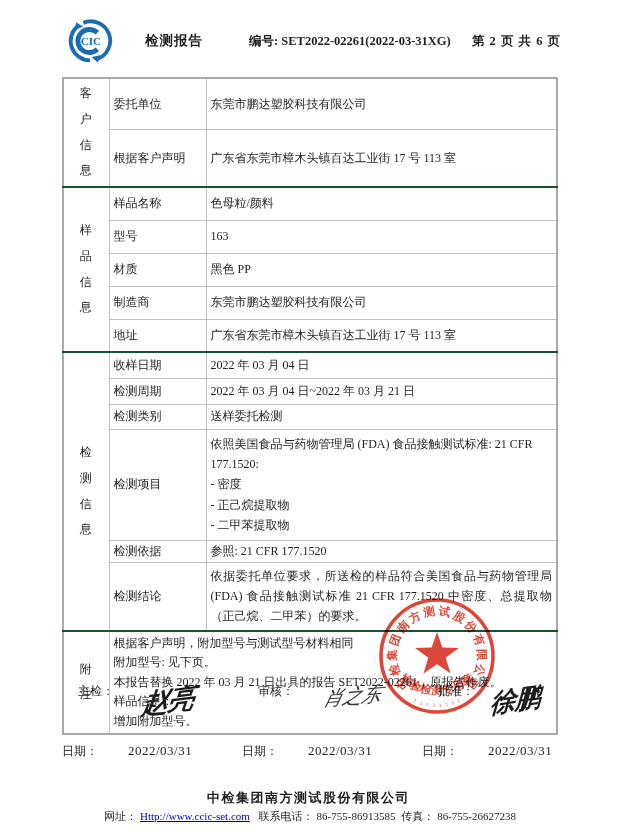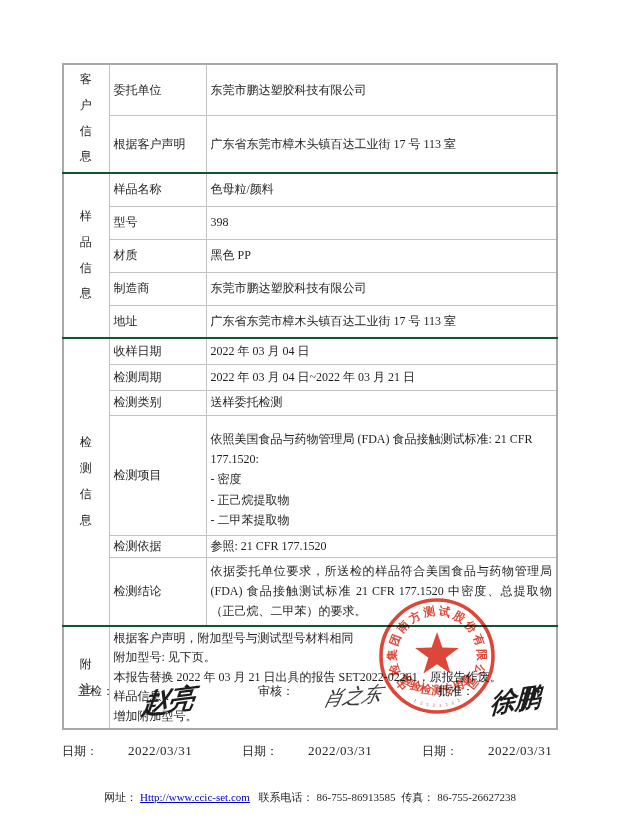--- a/index.html
+++ b/index.html
@@ -7,30 +7,30 @@
     position:relative;width:617px;height:840px;background:#ffffff;overflow:hidden;
     font-family:"Liberation Serif","DejaVu Serif",serif;color:#1f1f1f;
   }
   
   .hdr{position:absolute;top:16px;left:62px;right:56px;height:50px;display:flex;align-items:center;}
   .logo{width:56px;height:46px;flex:0 0 auto;}
   .hdr-title{font-size:13.5px;font-weight:bold;margin-left:27px;letter-spacing:1px;}
   .hdr-no{font-size:12.5px;font-weight:bold;margin-left:46px;white-space:nowrap;}
   .hdr-page{font-size:12.5px;font-weight:bold;margin-left:auto;white-space:nowrap;letter-spacing:1px;}
   
-  table.rpt{position:absolute;top:63px;left:62px;width:496px;border-collapse:collapse;
+  table.rpt{position:absolute;top:77px;left:62px;width:496px;border-collapse:collapse;
     font-size:12px;table-layout:fixed;background:transparent;}
   table.rpt{border:2px solid #a9a9a9;}
   table.rpt td{border:1px solid #c2c2c2;vertical-align:middle;padding:2px 4px;}
   table.rpt tr.sec td{border-top:2px solid #14532d;}
   td.gh{text-align:center;padding:0;}
   td.gh .vwrap{display:inline-block;width:2em;line-height:2.15;letter-spacing:1px;}
   td.lbl{padding-left:13px;}
   td.val{padding-left:9px;padding-right:8px;}
-  td.val.multi{line-height:1.7;padding-top:13px;padding-bottom:4px;}
+  td.val.multi{line-height:1.7;padding-top:4px;padding-bottom:4px;}
   td.val.just{text-align:justify;line-height:1.7;padding-top:3px;padding-bottom:3px;}
   td.notes{padding-left:7px;padding-right:8px;line-height:1.62;padding-top:4px;padding-bottom:4px;}
   .h30{height:30px}.h33{height:33px}.h26{height:26px}.h25{height:25px}
   .h93{height:93px}.h22{height:22px}.h50{height:50px}.hNotes{height:96px}
   
   .sigs{position:absolute;top:683px;left:62px;width:500px;display:grid;
     grid-template-columns:180px 180px 1fr;z-index:6;}
   .sig-col{display:flex;flex-direction:column;}
   .sig-line{display:flex;align-items:flex-start;height:42px;padding-left:16px;}
   .date-line{display:flex;align-items:baseline;margin-top:18px;}
@@ -54,20 +54,33 @@
   .f-company{font-size:13px;font-weight:bold;letter-spacing:1.5px;}
   .f-line{font-size:11px;margin-top:1px;}
   .f-line .part{margin:0 3px;}
   .f-link{text-decoration:underline;cursor:pointer;}
 </style>
 </head>
 <body>
 
 <div class="page">
 
+  <div class="hdr">
+    <svg class="logo" viewBox="0 0 60 50" aria-hidden="true" style="color: rgb(27, 107, 180);">
+      <path d="M22.8,5.3 A21,21 0 1 1 37.2,44.7" fill="none" stroke="currentColor" stroke-width="4.2"></path>
+      <path d="M30,46 A21,21 0 0 1 16.5,8.9" fill="none" stroke="currentColor" stroke-width="4.2"></path>
+      <polygon points="38.5,48.5 31.5,42.5 41,40.5" fill="currentColor"></polygon>
+      <polygon points="15,4.5 22.5,9.5 13.5,12.5" fill="currentColor"></polygon>
+      <path d="M38,16 A12.5,12.5 0 1 0 38,34" fill="none" stroke="currentColor" stroke-width="5.2"></path>
+      <text x="31" y="29.5" font-size="12" font-weight="bold" text-anchor="middle" font-family="Liberation Serif, serif" fill="currentColor" stroke="#ffffff" stroke-width="0.6" paint-order="stroke">CIC</text>
+    </svg>
+    <div class="hdr-title">检测报告</div>
+    <div class="hdr-no"><span>编号: </span><span>SET2022-02261(2022-03-31XG)</span></div>
+    <div class="hdr-page">第 2 页 共 6 页</div>
+  </div>
 
   <table class="rpt">
     <colgroup>
         <col style="width:46px">
         <col style="width:97px">
         <col>
       </colgroup>
     <tbody>
 
       <tr class="h30">
@@ -80,21 +93,21 @@
         <td class="val">广东省东莞市樟木头镇百达工业街 17 号 113 室</td>
       </tr>
 
       <tr class="h33 sec">
         <td class="gh" rowspan="5"><span class="vwrap">样品信息</span></td>
         <td class="lbl">样品名称</td>
         <td class="val">色母粒/颜料</td>
       </tr>
       <tr class="h33">
         <td class="lbl">型号</td>
-        <td class="val">398</td>
+        <td class="val">163</td>
       </tr>
       <tr class="h33">
         <td class="lbl">材质</td>
         <td class="val">黑色 PP</td>
       </tr>
       <tr class="h33">
         <td class="lbl">制造商</td>
         <td class="val">东莞市鹏达塑胶科技有限公司</td>
       </tr>
       <tr class="h33">
@@ -207,20 +220,21 @@
         <span class="script s3">徐鹏</span>
       </div>
       <div class="date-line">
         <span class="slab">日期：</span>
         <span class="dval">2022/03/31</span>
       </div>
     </div>
   </div>
 
   <div class="ftr">
+    <div class="f-company">中检集团南方测试股份有限公司</div>
     <div class="f-line">
       <span class="part">网址：</span><a class="f-link" style="color: rgb(0, 0, 204);">Http://www.ccic-set.com</a>
       <span class="part" style="margin-left:6px">联系电话：</span><span>86-755-86913585</span>
       <span class="part" style="">传真：</span><span>86-755-26627238</span>
     </div>
   </div>
 
 </div>
 
 </body></html>

